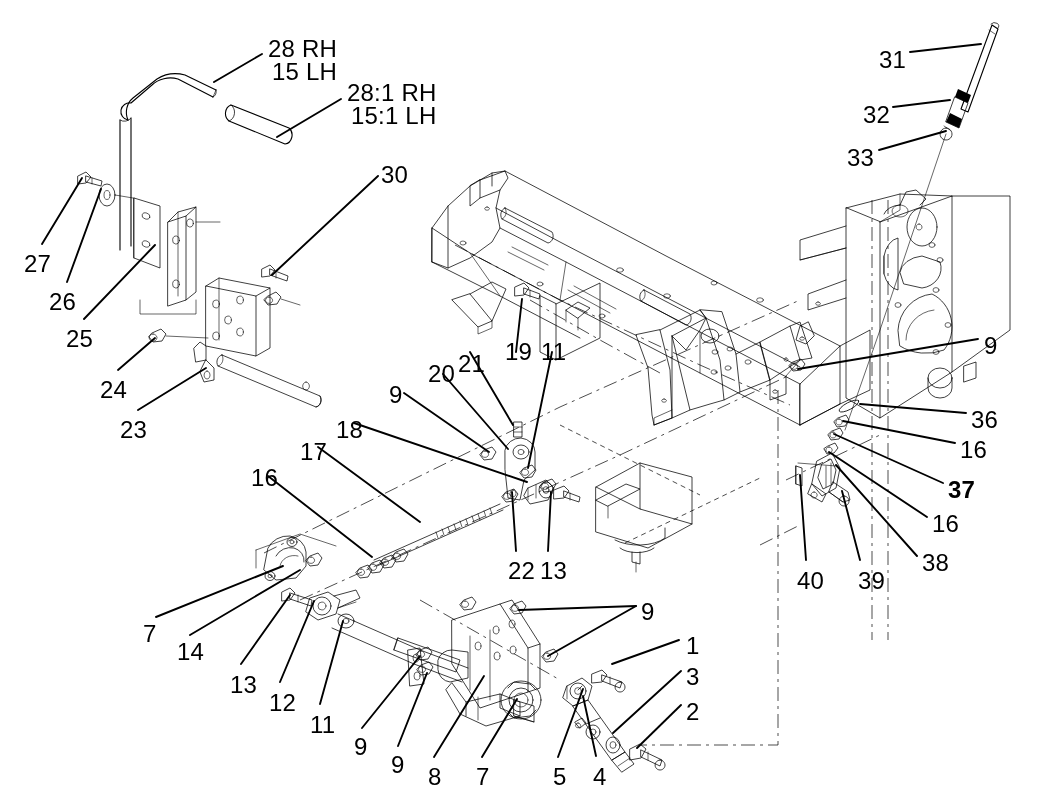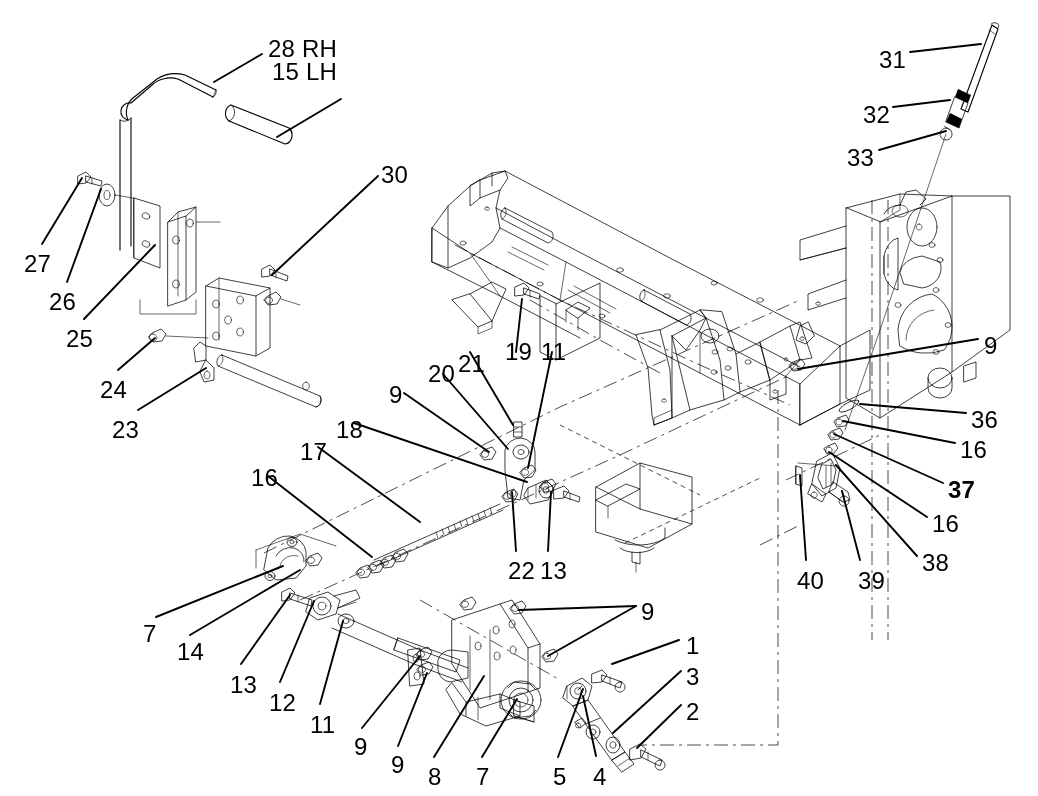--- a/index.html
+++ b/index.html
@@ -560,29 +560,31 @@
         <line x1="434" y1="757" x2="484" y2="676" class="leader"></line>
         <line x1="482" y1="757" x2="517" y2="699" class="leader"></line>
         <line x1="558" y1="757" x2="583" y2="689" class="leader"></line>
         <line x1="596" y1="756" x2="583" y2="696" class="leader"></line>
       </g>
   </svg>
 
   <div id="labels">
       <div class="callout multi" style="left: 268px; top: 37px;">28 RH
 15 LH</div>
+      <div class="callout multi" style="left: 347px; top: 81px;">28:1 RH
+15:1 LH</div>
       <div class="callout" style="left: 879px; top: 48px;">31</div>
       <div class="callout" style="left: 863px; top: 103px;">32</div>
       <div class="callout" style="left: 847px; top: 146px;">33</div>
       <div class="callout" style="left: 381px; top: 163px;">30</div>
       <div class="callout" style="left: 24px; top: 252px;">27</div>
       <div class="callout" style="left: 49px; top: 290px; text-align: center;">26</div>
       <div class="callout" style="left: 66px; top: 327px;">25</div>
       <div class="callout" style="left: 100px; top: 378px;">24</div>
-      <div class="callout" style="left: 112px; top: 418px;">23</div>
+      <div class="callout" style="left: 120px; top: 418px;">23</div>
       <div class="callout" style="left: 984px; top: 334px;">9</div>
       <div class="callout" style="left: 458px; top: 340px; margin-top: 12px;">21</div>
       <div class="callout" style="left: 505px; top: 340px;">19</div>
       <div class="callout" style="left: 541px; top: 340px;">11</div>
       <div class="callout" style="left: 428px; top: 362px;">20</div>
       <div class="callout" style="left: 389px; top: 383px;">9</div>
       <div class="callout" style="left: 971px; top: 408px;">36</div>
       <div class="callout" style="left: 960px; top: 438px;">16</div>
       <div class="callout" style="left: 336px; top: 418px;">18</div>
       <div class="callout" style="left: 300px; top: 440px;">17</div>

